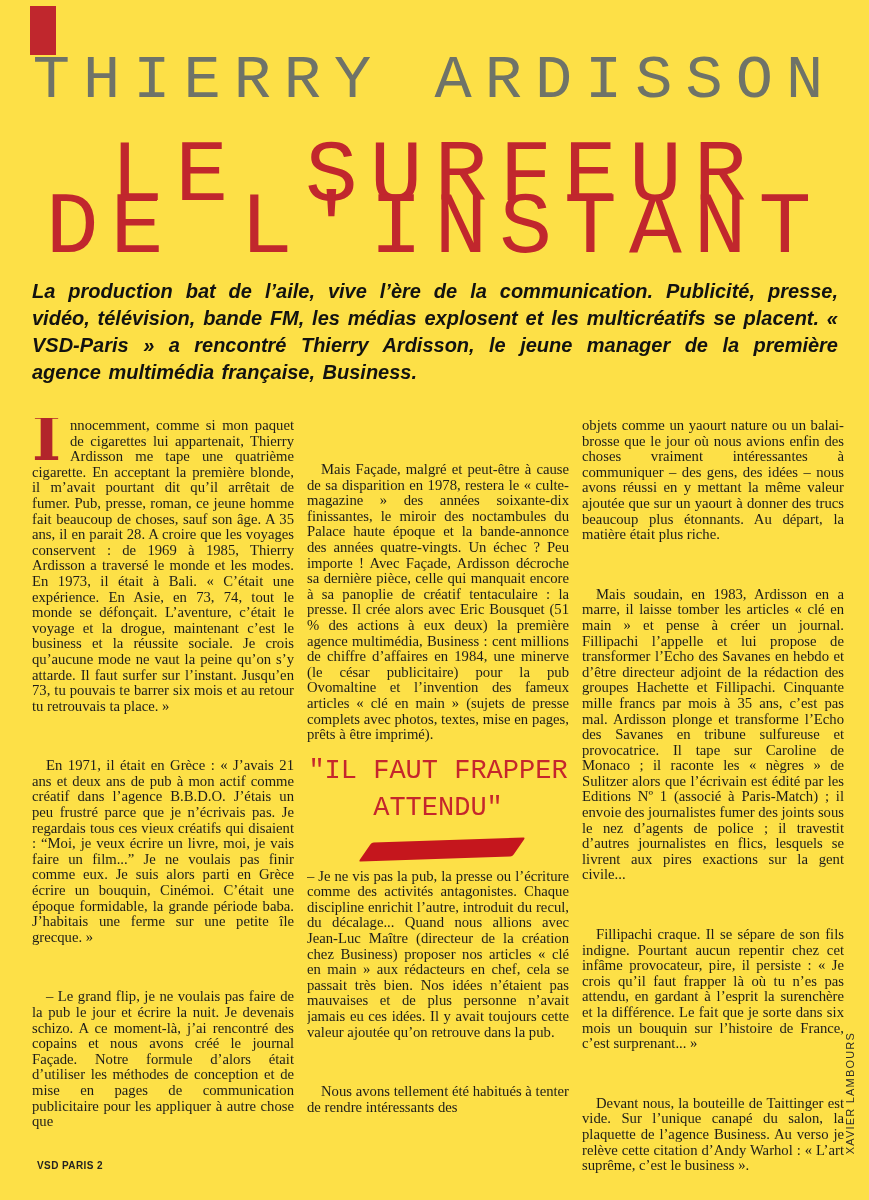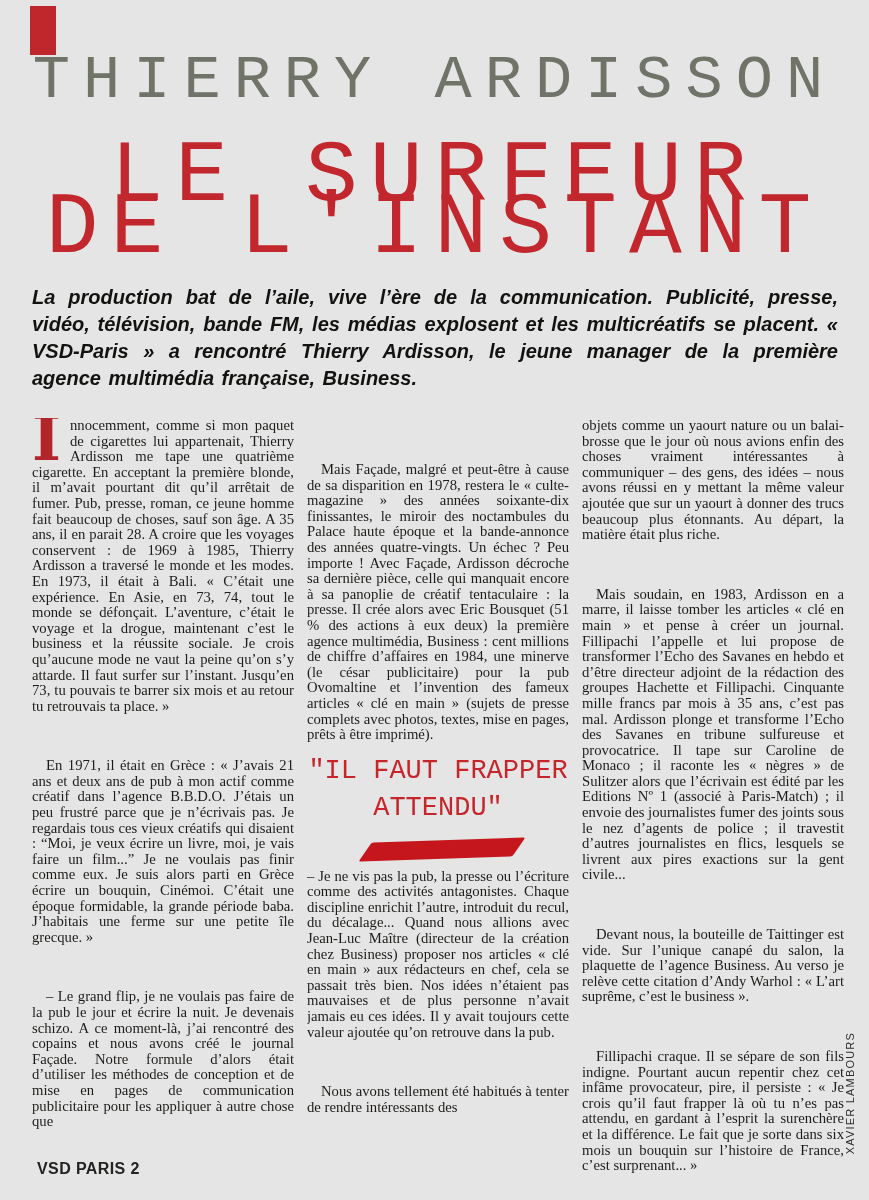--- a/index.html
+++ b/index.html
@@ -1,19 +1,19 @@
 <!DOCTYPE html>
 <html lang="fr"><head>
 <meta charset="utf-8">
 <style>
   html,body{margin:0;padding:0;background:#9a9a9a;}
   .page{
     position:relative;
     width:869px;height:1200px;
-    background:#e5e5e5;
+    background:#fde047;
     overflow:hidden;
     font-family:"Liberation Serif",serif;
     color:#1d1c1a;
     margin:0 auto;
   }
   
   .corner-mark{
     position:absolute;left:30px;top:6px;
     width:26px;height:49px;background:#c0272d;
   }
@@ -33,21 +33,21 @@
     font-family:"Liberation Mono",monospace;
     font-size:88px;line-height:88px;
     letter-spacing:12px;
     color:#c1272d;
     white-space:nowrap;
   }
   .title-1{top:133px;}
   .title-2{top:185px;}
   
   .standfirst{
-    position:absolute;top:284px;left:32px;width:806px;
+    position:absolute;top:278px;left:32px;width:806px;
     font-family:"Liberation Sans",sans-serif;
     font-weight:bold;font-style:italic;
     font-size:20px;line-height:27px;
     text-align:justify;
     color:#121210;
     word-spacing:2px;
   }
   
   .cols{
     position:absolute;top:418px;left:32px;
@@ -90,21 +90,21 @@
     text-align:center;
     padding-right:26px;
     margin-top:24px !important;
     letter-spacing:.5px;
     color:#141412;
   }
   .folio{
     position:absolute;left:37px;top:1160px;
     font-family:"Liberation Sans",sans-serif;
     font-weight:bold;
-    font-size:16px;letter-spacing:.4px;
+    font-size:10px;letter-spacing:.4px;
     color:#232321;
   }
   .photo-credit{
     position:absolute;right:13px;bottom:46px;
     writing-mode:vertical-rl;
     transform:rotate(180deg);
     font-family:"Liberation Sans",sans-serif;
     font-size:11px;letter-spacing:1.2px;
     color:#2c2c2a;
     white-space:nowrap;
@@ -139,22 +139,22 @@
         <div>ATTENDU"</div>
       </div>
       <div class="swoosh"></div>
       <p>– Je ne vis pas la pub, la presse ou l’écriture comme des activités antagonistes. Chaque discipline enrichit l’autre, introduit du recul, du décalage... Quand nous allions avec Jean-Luc Maître (directeur de la création chez Business) proposer nos articles « clé en main » aux rédacteurs en chef, cela se passait très bien. Nos idées n’étaient pas mauvaises et de plus personne n’avait jamais eu ces idées. Il y avait toujours cette valeur ajoutée qu’on retrouve dans la pub.</p>
       <p class="indent">Nous avons tellement été habitués à tenter de rendre intéressants des</p>
     </div>
 
     <div class="col">
       <p>objets comme un yaourt nature ou un balai-brosse que le jour où nous avions enfin des choses vraiment intéressantes à communiquer – des gens, des idées – nous avons réussi en y mettant la même valeur ajoutée que sur un yaourt à donner des trucs beaucoup plus étonnants. Au départ, la matière était plus riche.</p>
       <p class="indent">Mais soudain, en 1983, Ardisson en a marre, il laisse tomber les articles « clé en main » et pense à créer un journal. Fillipachi l’appelle et lui propose de transformer l’Echo des Savanes en hebdo et d’être directeur adjoint de la rédaction des groupes Hachette et Fillipachi. Cinquante mille francs par mois à 35 ans, c’est pas mal. Ardisson plonge et transforme l’Echo des Savanes en tribune sulfureuse et provocatrice. Il tape sur Caroline de Monaco ; il raconte les « nègres » de Sulitzer alors que l’écrivain est édité par les Editions Nº 1 (associé à Paris-Match) ; il envoie des journalistes fumer des joints sous le nez d’agents de police ; il travestit d’autres journalistes en flics, lesquels se livrent aux pires exactions sur la gent civile...</p>
+      <p class="indent">Fillipachi craque. Il se sépare de son fils indigne. Pourtant aucun repentir chez cet infâme provocateur, pire, il persiste : « Je crois qu’il faut frapper là où tu n’es pas attendu, en gardant à l’esprit la surenchère et la différence. Le fait que je sorte dans six mois un bouquin sur l’histoire de France, c’est surprenant... »</p>
       <p class="indent">Devant nous, la bouteille de Taittinger est vide. Sur l’unique canapé du salon, la plaquette de l’agence Business. Au verso je relève cette citation d’Andy Warhol : « L’art suprême, c’est le business ».</p>
-      <p class="indent">Fillipachi craque. Il se sépare de son fils indigne. Pourtant aucun repentir chez cet infâme provocateur, pire, il persiste : « Je crois qu’il faut frapper là où tu n’es pas attendu, en gardant à l’esprit la surenchère et la différence. Le fait que je sorte dans six mois un bouquin sur l’histoire de France, c’est surprenant... »</p>
       <p class="byline">PHILIPPE BONNEL</p>
     </div>
 
   </div>
 
   <div class="folio">VSD PARIS 2</div>
 
   <div class="photo-credit">XAVIER LAMBOURS</div>
 
 </div>

